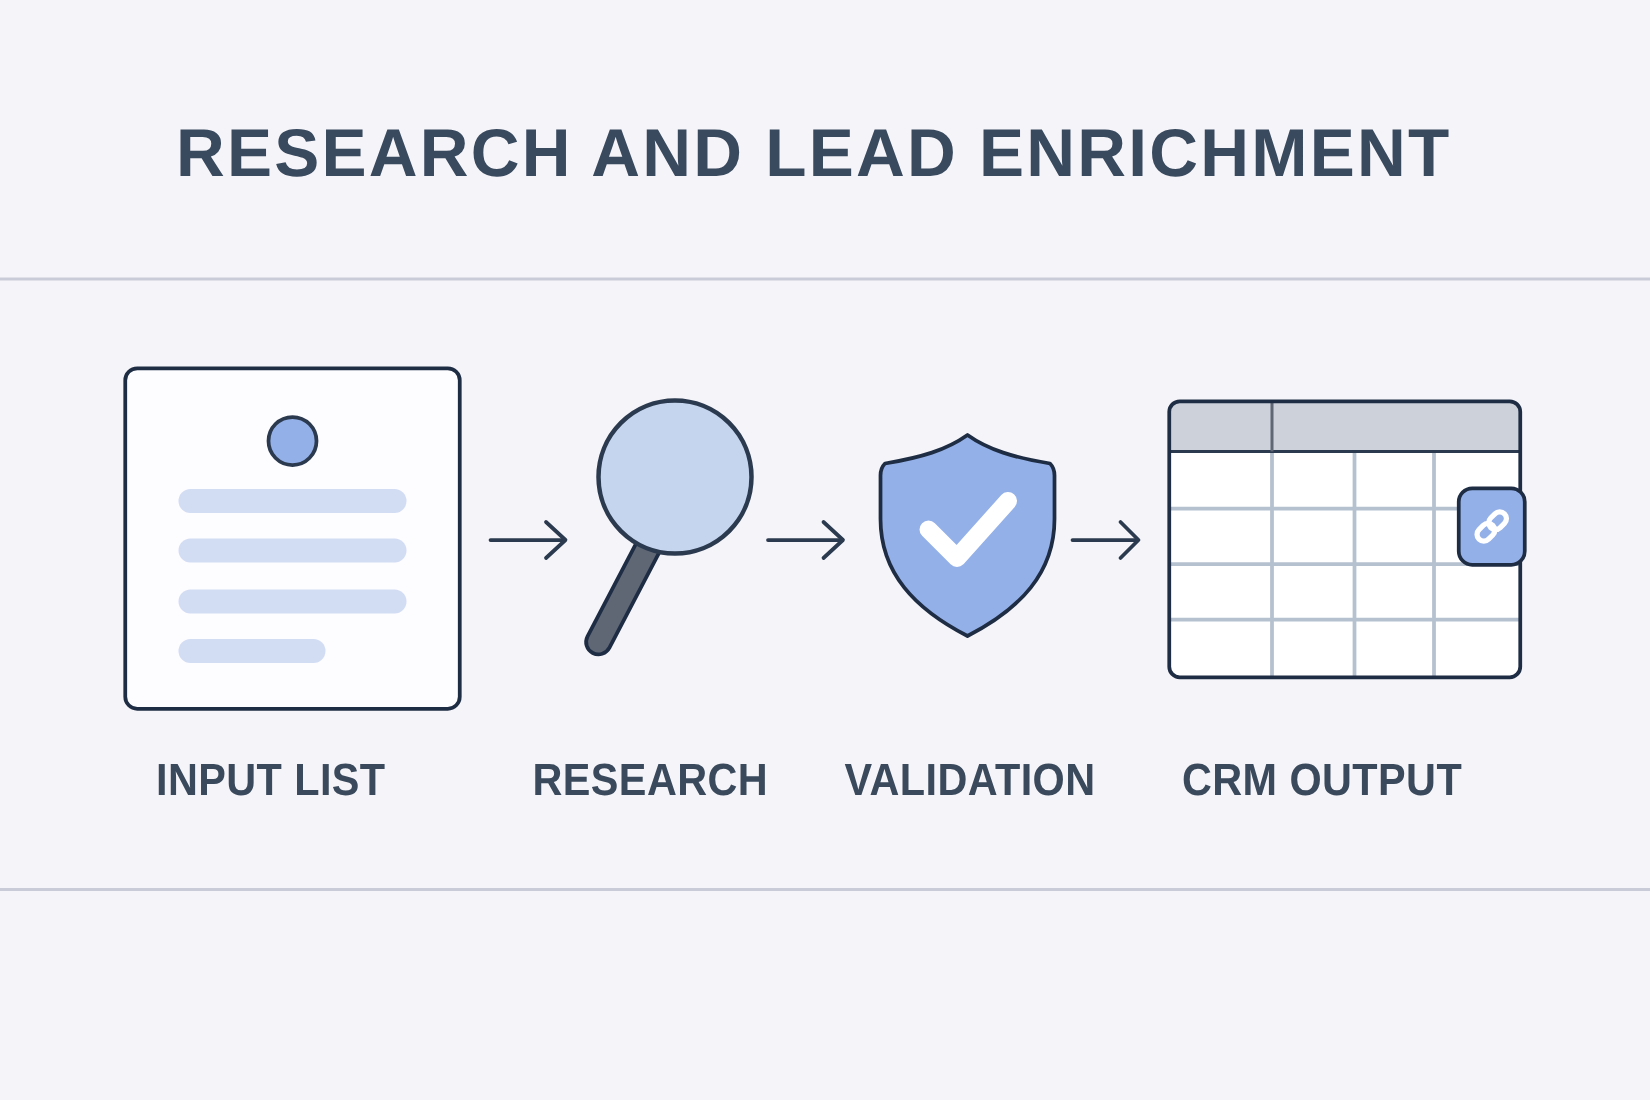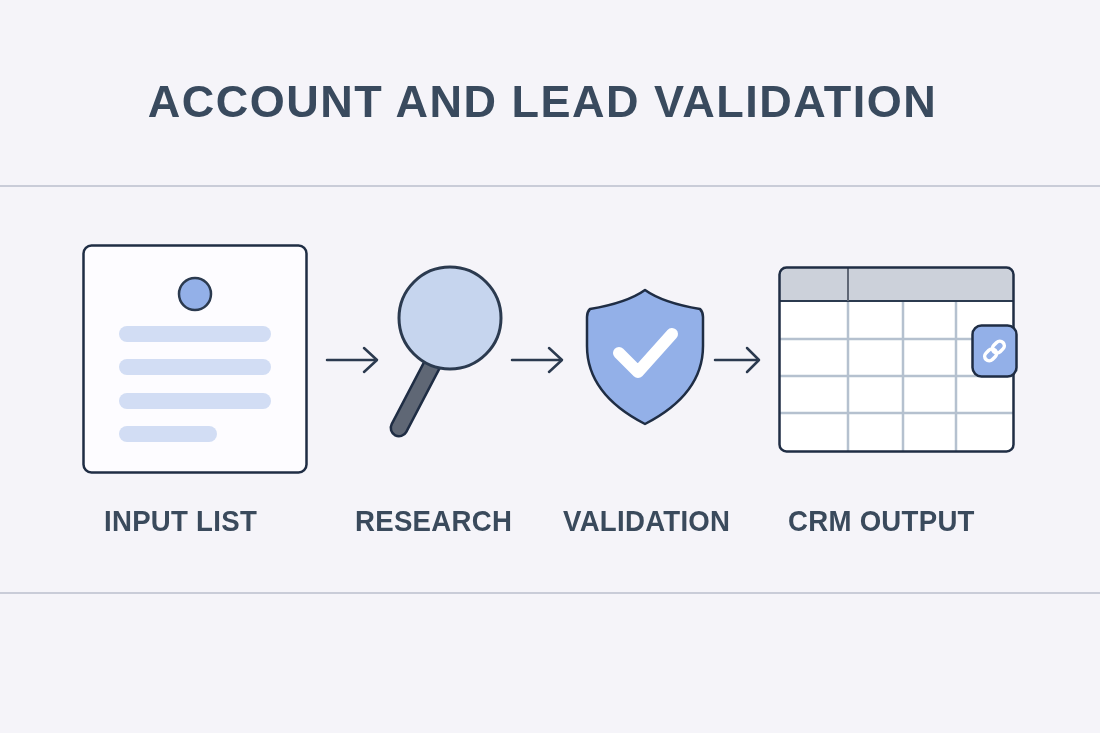--- a/index.html
+++ b/index.html
@@ -48,21 +48,21 @@
       color: #3a4a5c;
       white-space: nowrap;
       letter-spacing: 0.3px;
       transform: scaleX(0.92);
       transform-origin: left top;
     }
   </style>
 </head>
 <body>
 
-<h1 class="title">ACCOUNT AND LEAD VALIDATION</h1>
+<h1 class="title">RESEARCH AND LEAD ENRICHMENT</h1>
 
 <div class="divider top"></div>
 
 <div class="abs" style="left:82px; top:244px;">
   <svg width="226" height="230">
     <rect x="1.5" y="1.5" width="223" height="227" rx="8" ry="8" fill="#fdfcff" stroke="#1f2d44" stroke-width="2.5"></rect>
     <circle cx="113" cy="50" r="16" fill="#93b0e8" stroke="#2b3a4f" stroke-width="2.5"></circle>
     <rect x="37" y="82" width="152" height="16" rx="8" fill="#d2ddf4"></rect>
     <rect x="37" y="115" width="152" height="16" rx="8" fill="#d2ddf4"></rect>
     <rect x="37" y="149" width="152" height="16" rx="8" fill="#d2ddf4"></rect>

